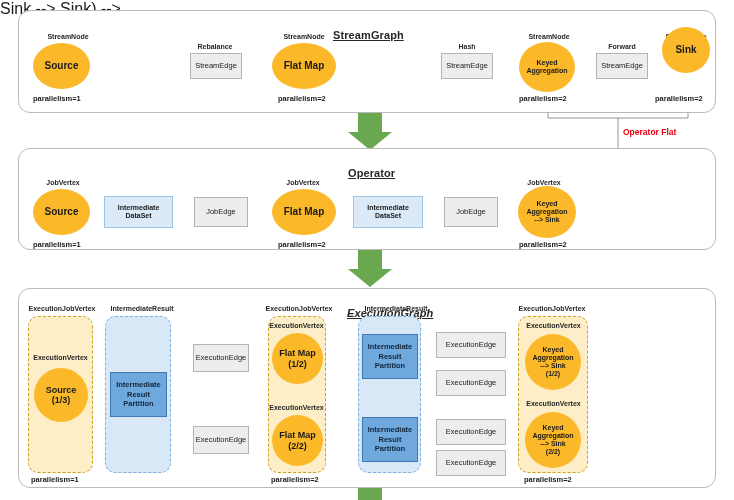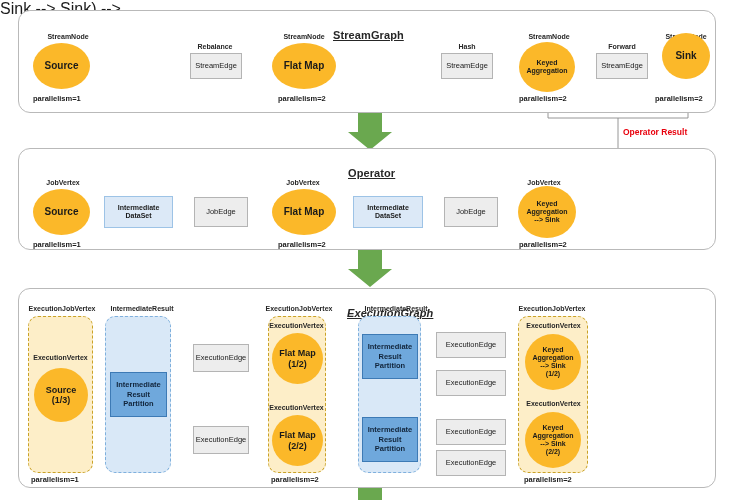--- a/index.html
+++ b/index.html
@@ -241,27 +241,27 @@
   <div class="para" style="left:519px;top:94px;">parallelism=2</div>
 
   
   <div class="cap" style="left:594px;top:43px;width:56px;">Forward</div>
   <div class="ebox" style="left:596px;top:53px;width:52px;height:26px;">
     <span>StreamEdge</span>
   </div>
 
   
   <div class="cap" style="left:650px;top:33px;width:72px;">StreamNode</div>
-  <div class="node big" style="left:662px;top:33px;width:48px;height:46px;">
+  <div class="node big" style="left:662px;top:27px;width:48px;height:46px;">
     <span>Sink</span>
   </div>
   <div class="para" style="left:655px;top:94px;">parallelism=2</div>
 
   
-  <div class="opchain" style="left:623px;top:127px;">Operator Result</div>
+  <div class="opchain" style="left:623px;top:127px;">Operator Flat</div>
 
   
   <div class="panel" style="left:18px;top:148px;width:698px;height:102px;"></div>
   <div class="panel-title" style="left:348px;top:151px;">Operator</div>
 
   
   <div class="cap" style="left:32px;top:179px;width:62px;">JobVertex</div>
   <div class="node big" style="left:33px;top:189px;width:57px;height:46px;">
     <span>Source</span>
   </div>

